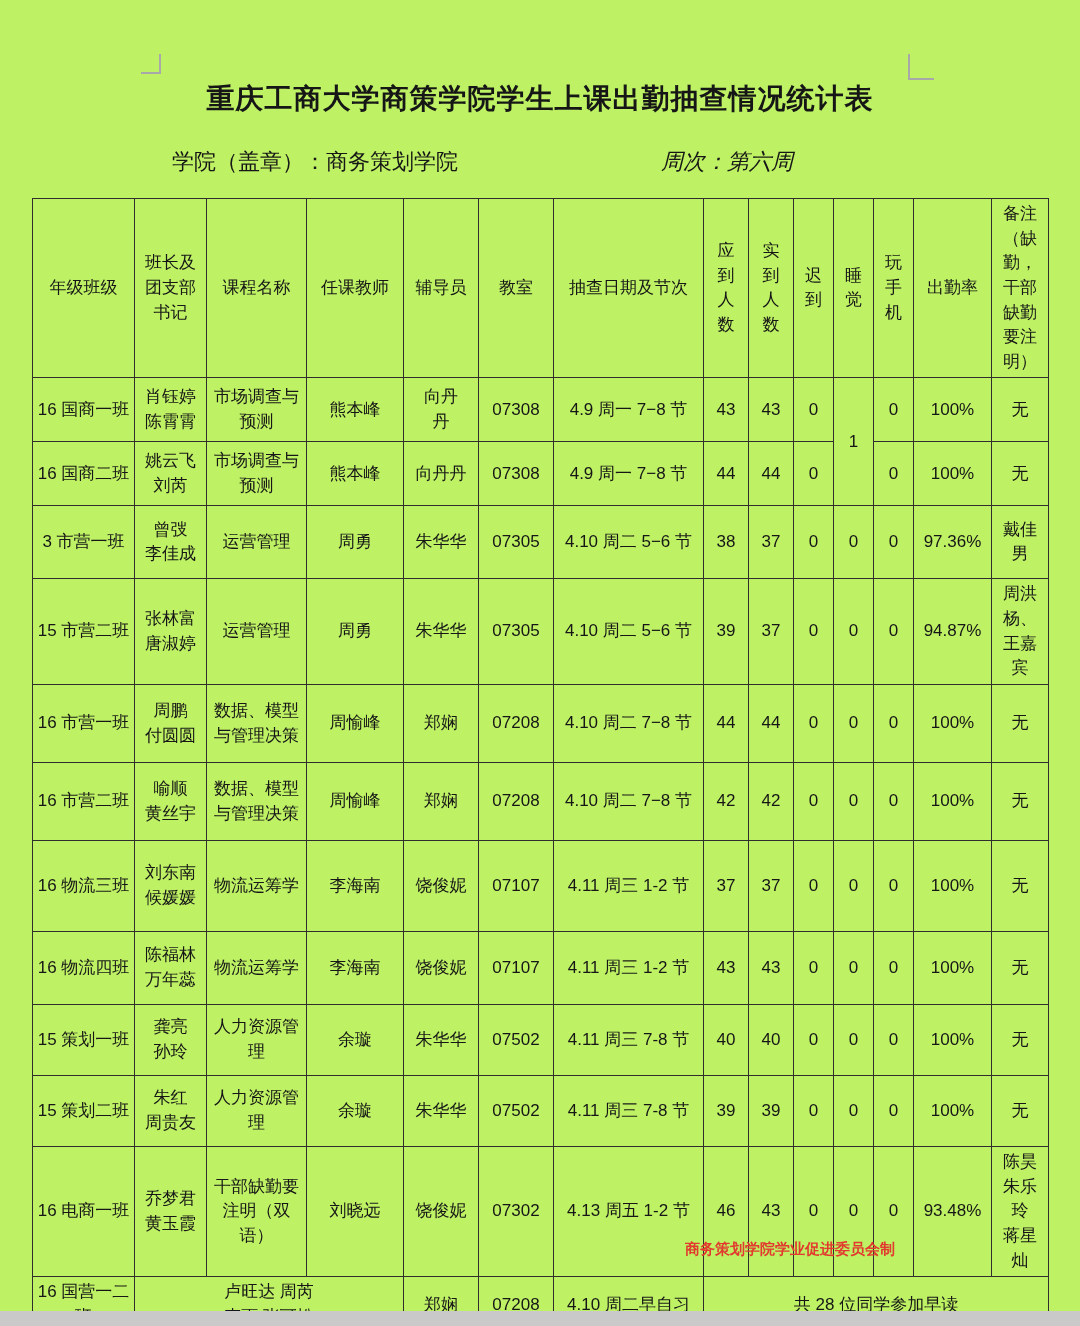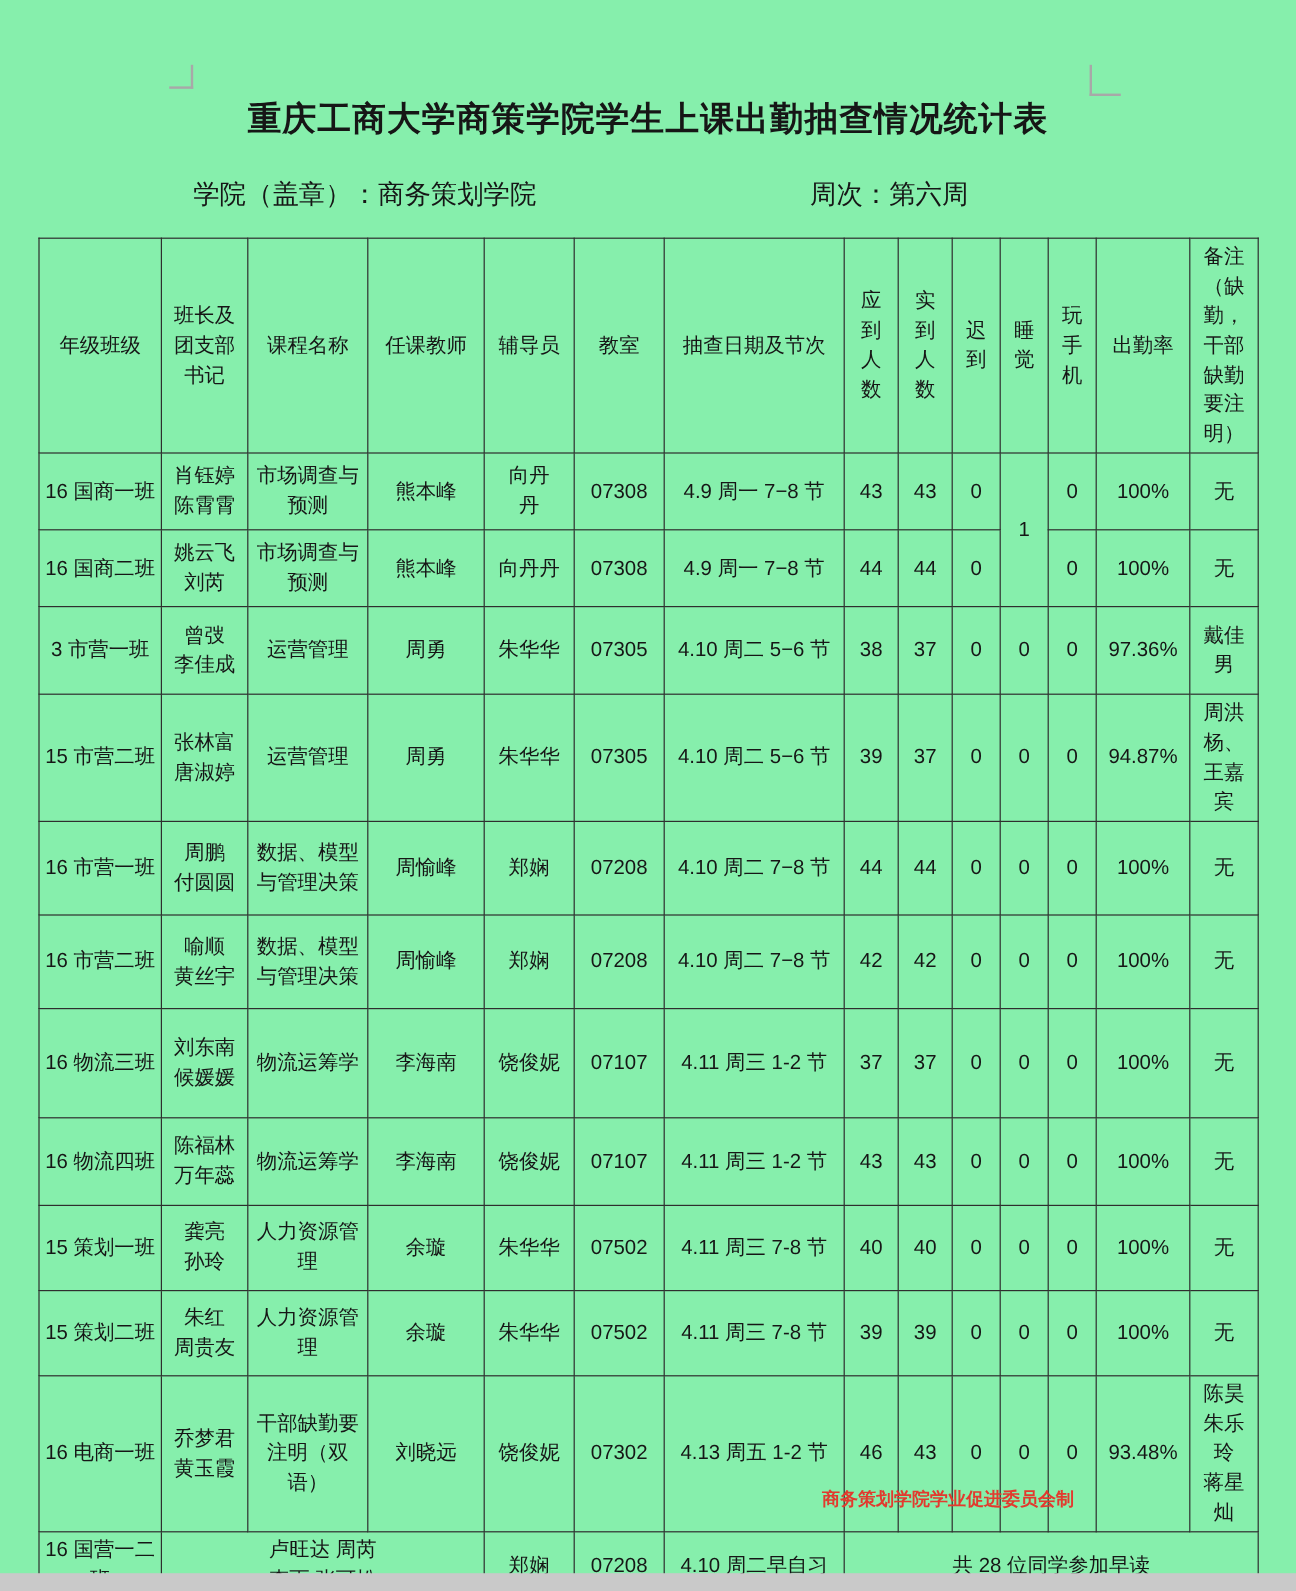--- a/index.html
+++ b/index.html
@@ -1,30 +1,30 @@
 <!DOCTYPE html>
 <html><head>
 <meta charset="utf-8">
 <style>
   html,body{margin:0;padding:0;background:#e9e9e9;}
   .page{
-    position:relative;width:1080px;height:1326px;background:#86efac;
+    position:relative;width:1080px;height:1326px;background:#bef264;
     font-family:"Liberation Sans","DejaVu Sans",sans-serif;color:#161616;
     overflow:hidden;margin:0 auto;
   }
   .crop-mark{position:absolute;width:18px;height:18px;}
   .crop-mark.tl{left:141px;top:54px;border-right:2px solid #a8a8a8;border-bottom:2px solid #a8a8a8;}
   .crop-mark.tr{left:908px;top:54px;border-left:2px solid #a8a8a8;border-bottom:2px solid #a8a8a8;width:24px;height:24px;}
   .page-title{
     position:absolute;top:80px;left:0;width:100%;text-align:center;
     font-size:28px;font-weight:bold;letter-spacing:1px;
   }
   .subline{position:absolute;top:147px;left:0;width:100%;font-size:22px;}
-  .subline .college{position:absolute;left:161px;top:0;}
-  .subline .week{position:absolute;left:675px;top:0;}
+  .subline .college{position:absolute;left:172px;top:0;}
+  .subline .week{position:absolute;left:661px;top:0;font-style:italic;}
   table.att{
     position:absolute;left:32px;top:198px;width:1016px;
     border-collapse:collapse;table-layout:fixed;
     font-size:17px;line-height:1.45;
   }
   table.att th,table.att td{
     border:1.5px solid #2e2e2e;text-align:center;vertical-align:middle;
     padding:3px 3px;font-weight:normal;overflow:hidden;word-break:break-all;
   }
   table.att thead tr{height:143px;}

